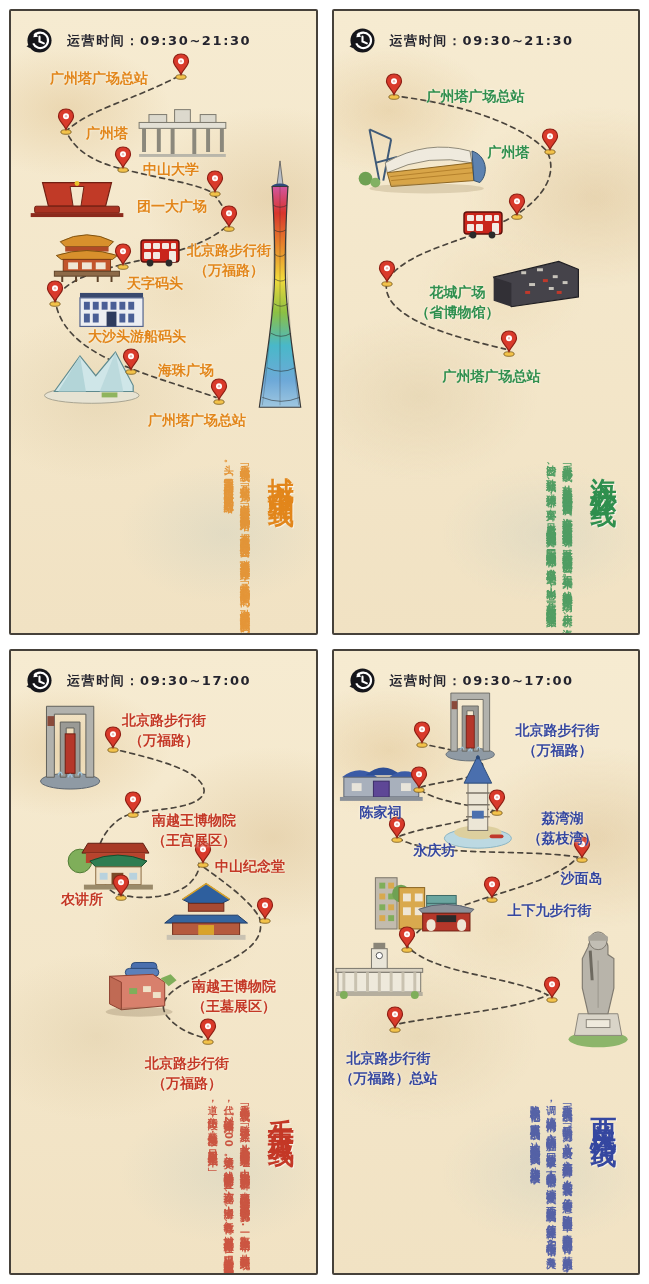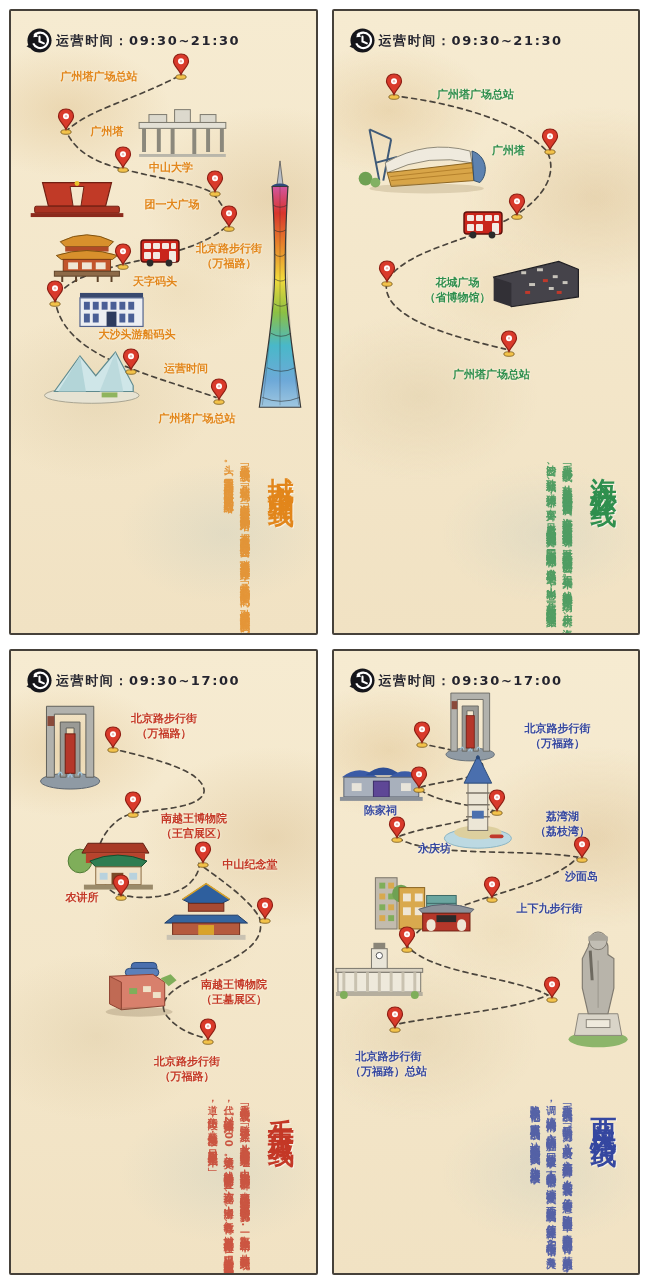--- a/index.html
+++ b/index.html
@@ -7,28 +7,28 @@
     display:grid;grid-template-columns:1fr 1fr;grid-template-rows:1fr 1fr;gap:14px;
     font-family:"DejaVu Sans","Liberation Sans",sans-serif;}
   .panel{position:relative;border:2px solid #46413a;border-radius:2px;overflow:hidden;
     background:
       radial-gradient(150px 95px at 18% 16%, rgba(214,178,118,.34), transparent 70%),
       radial-gradient(190px 130px at 86% 30%, rgba(203,168,112,.30), transparent 70%),
       radial-gradient(170px 120px at 28% 62%, rgba(208,186,142,.28), transparent 70%),
       radial-gradient(150px 100px at 70% 84%, rgba(182,196,188,.26), transparent 70%),
       radial-gradient(120px 90px at 55% 45%, rgba(222,198,150,.22), transparent 70%),
       linear-gradient(#f6ebd1,#f1e2c3);}
-  .panel-header{position:absolute;top:16px;left:15px;display:flex;align-items:center;gap:3px;z-index:7;}
+  .panel-header{position:absolute;top:16px;left:15px;display:flex;align-items:center;gap:14px;z-index:7;}
   .logo{width:27px;height:27px;display:inline-block;}
   .hours{font-size:13px;font-weight:700;color:#24242e;letter-spacing:1.6px;}
   .map-svg{position:absolute;inset:0;width:100%;height:100%;z-index:1;}
   .pin{position:absolute;width:18px;height:27px;z-index:4;}
   .pin svg{width:100%;height:100%;display:block;}
   .bus{position:absolute;width:42px;height:31px;z-index:3;}
-  .stop-label{position:absolute;z-index:5;font-weight:700;font-size:11px;line-height:1.4;
+  .stop-label{position:absolute;z-index:5;font-weight:700;font-size:14px;line-height:1.4;
     text-align:center;color:var(--ac);text-shadow:0 0 3px rgba(255,252,240,.9);}
   .stop-label span{display:block;}
   .desc-area{position:absolute;bottom:10px;right:16px;height:166px;writing-mode:vertical-rl;z-index:6;}
   .v-title{margin:0;margin-block-end:12px;font-size:26px;font-weight:900;color:var(--ac);
     letter-spacing:6px;text-shadow:1px 1px 0 rgba(255,255,255,.55);}
   .v-desc{margin:0;font-size:10px;font-weight:600;color:var(--ac);opacity:.82;
     line-height:1.62;letter-spacing:1px;max-height:166px;}
 </style>
 </head>
 <body>
@@ -228,21 +228,21 @@
       </div>
     <div class="stop-label" style="left:108px;top:263px;width:72px">
         <span>天字码头</span>
         <span></span>
       </div>
     <div class="stop-label" style="left:68px;top:316px;width:116px">
         <span>大沙头游船码头</span>
         <span></span>
       </div>
     <div class="stop-label" style="left:134px;top:350px;width:82px">
-        <span>运营时间</span>
+        <span>海珠广场</span>
         <span></span>
       </div>
     <div class="stop-label" style="left:128px;top:400px;width:116px">
         <span>广州塔广场总站</span>
         <span></span>
       </div>
 
     <div class="desc-area">
       <h2 class="v-title">城市中轴线</h2>
       <p class="v-desc">乘坐「城市中轴线」，开启「读城」视角，邂逅以「小蛮腰」展现现代美学的广州塔、拥有八十米高帆屏的海心沙亚运公园、璀璨天幕造型的星海音乐厅、承载「北伐」精神的中山大学北门、融合城市水岸休闲元素的大沙头码头。「零距离」感受广州「云山珠水」与「国际都会」的跃迁脉络。</p>
@@ -347,21 +347,21 @@
       </span>
 
     <div class="stop-label" style="left:82px;top:76px;width:120px">
         <span>广州塔广场总站</span>
         <span></span>
       </div>
     <div class="stop-label" style="left:144px;top:132px;width:62px">
         <span>广州塔</span>
         <span></span>
       </div>
-    <div class="stop-label" style="left:76px;top:264px;width:96px">
+    <div class="stop-label" style="left:76px;top:272px;width:96px">
         <span>花城广场</span>
         <span>（省博物馆）</span>
       </div>
     <div class="stop-label" style="left:98px;top:356px;width:120px">
         <span>广州塔广场总站</span>
         <span></span>
       </div>
 
     <div class="desc-area">
       <h2 class="v-title">海心沙环线</h2>

